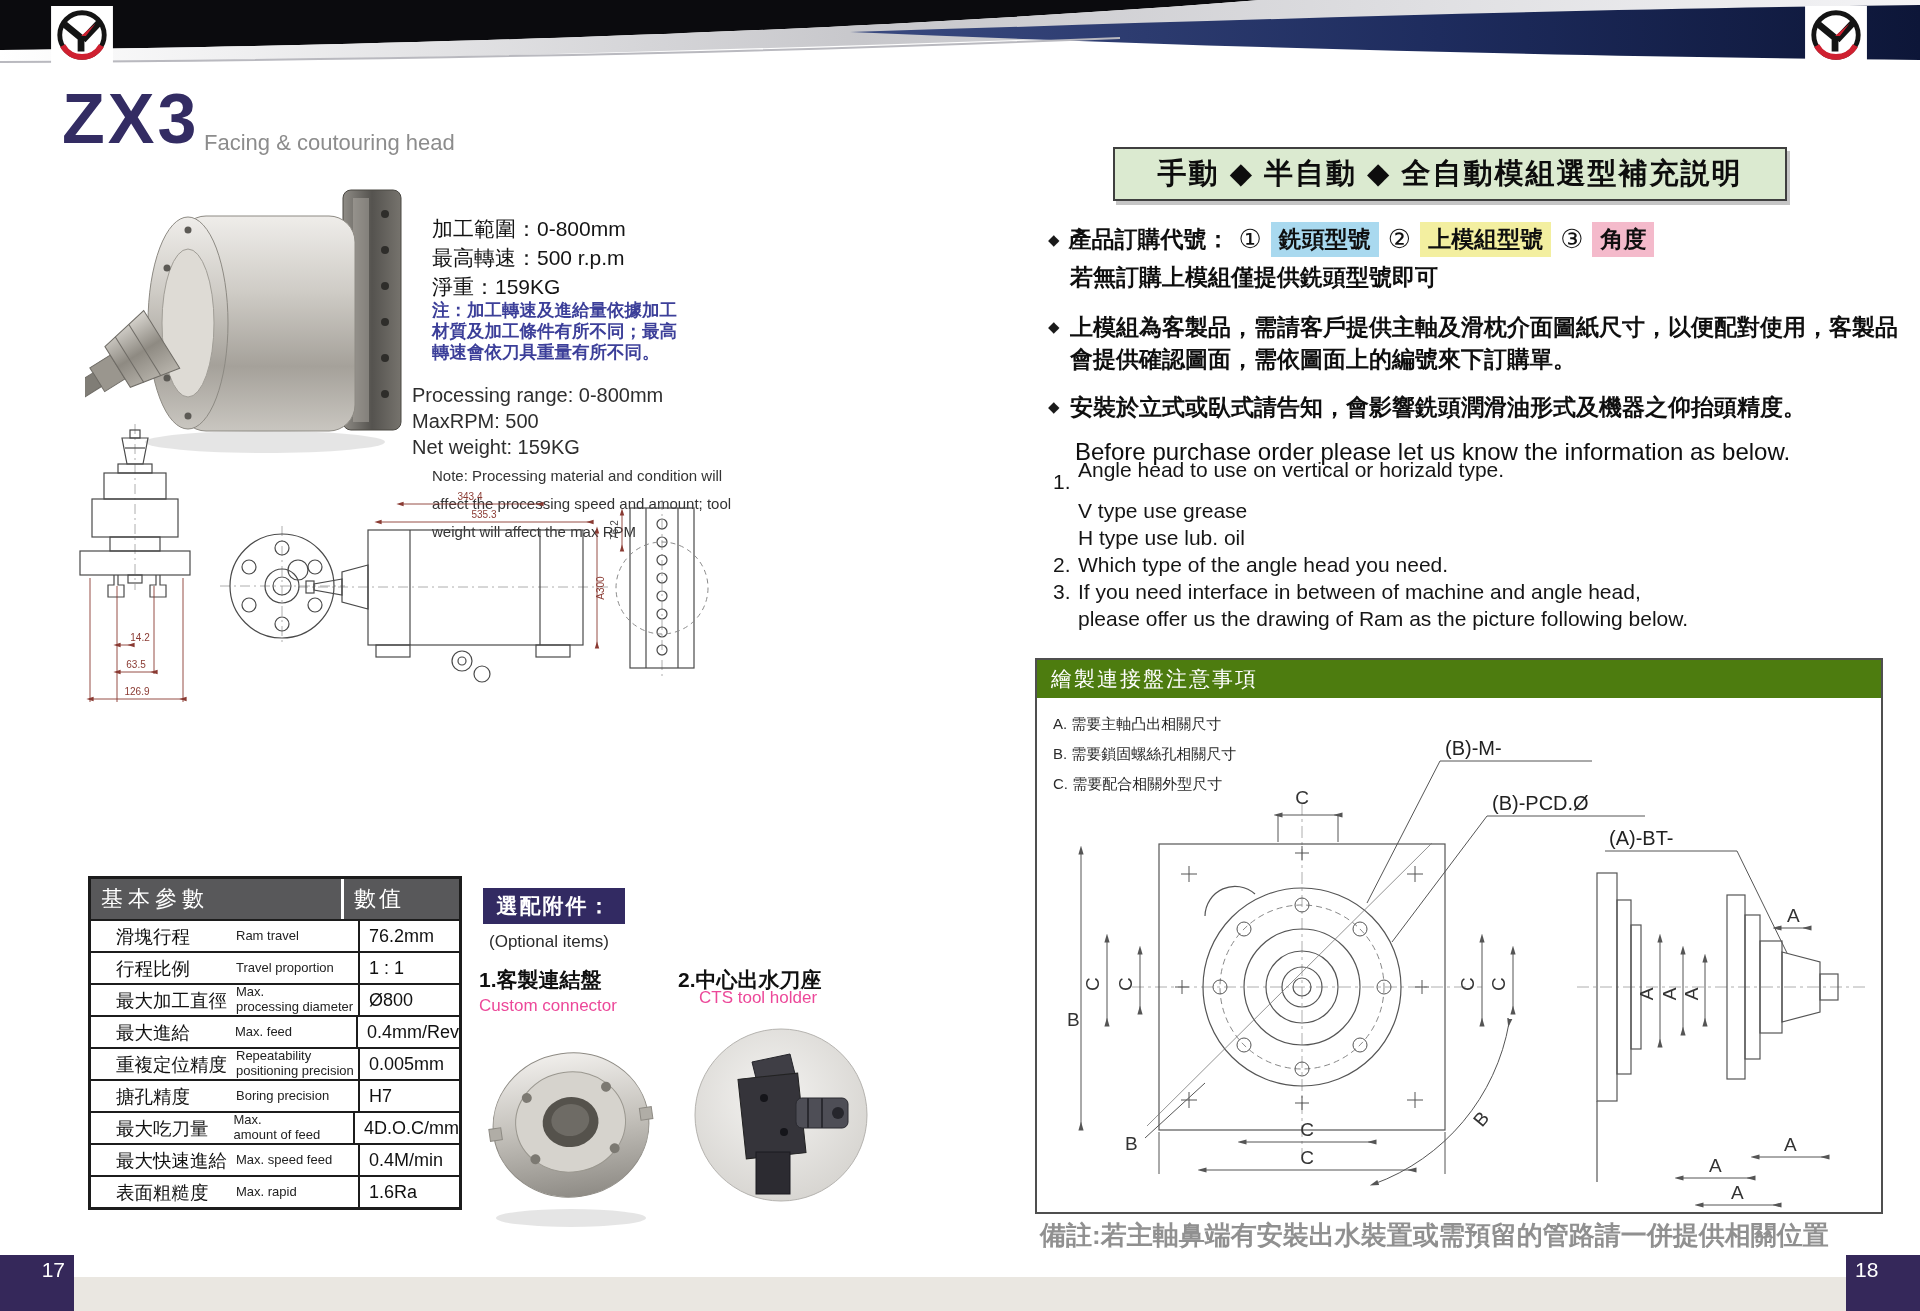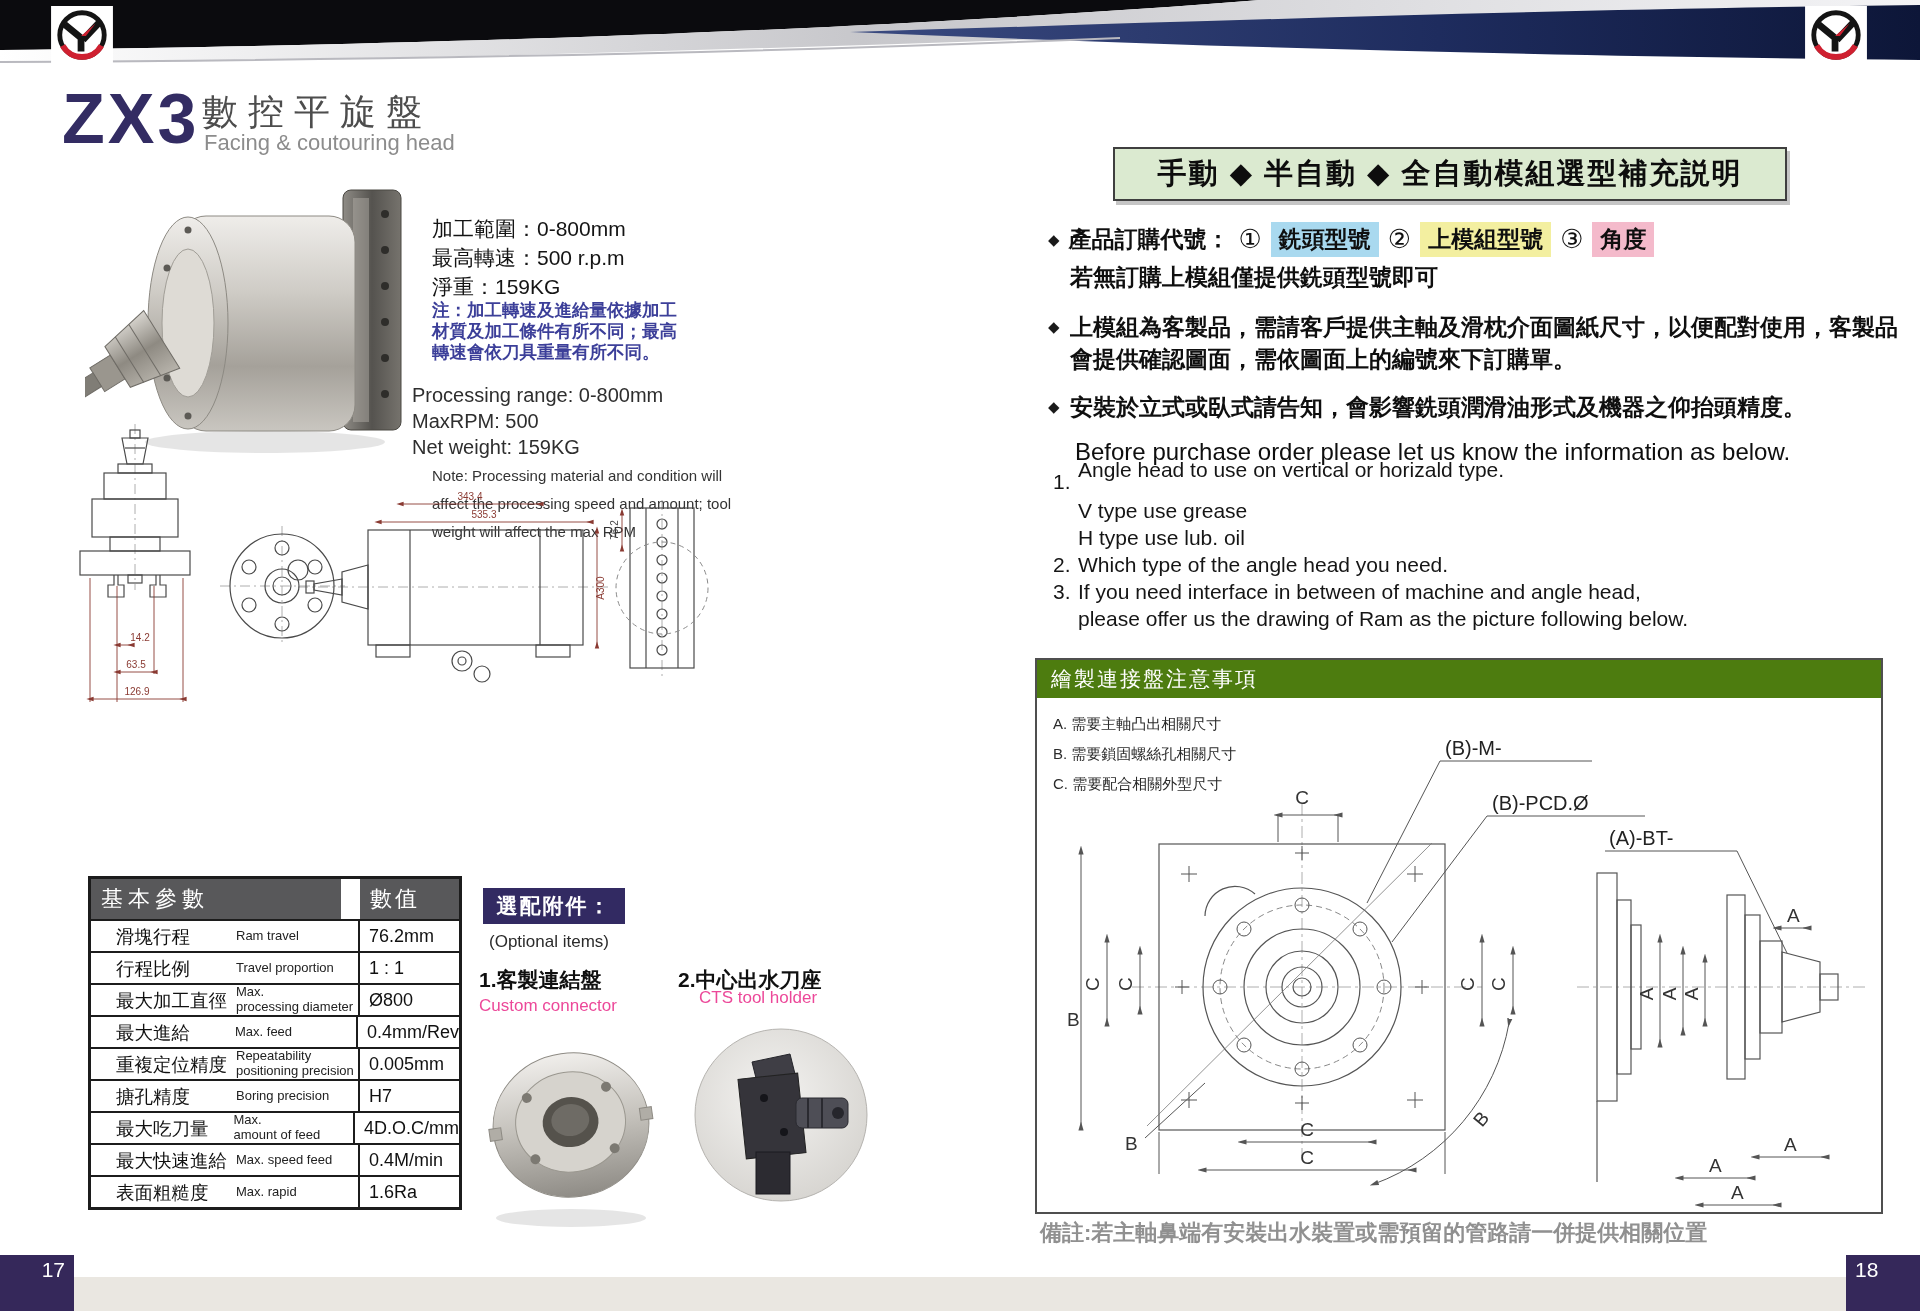--- a/index.html
+++ b/index.html
@@ -14,21 +14,21 @@
   .spec-zh div{font-size:21px;color:#141414;font-weight:500;line-height:29px;}
   .note-zh div{font-size:17.5px;color:#3c3f99;font-weight:700;line-height:21px;}
   .spec-en div{font-size:20px;color:#2e2e2e;line-height:26px;}
   .note-en div{font-size:15px;color:#333333;line-height:28px;}
   
   .spec-table{left:88px;top:876px;width:374px;height:334px;border:3px solid #1c1c1c;
               box-sizing:border-box;display:flex;flex-direction:column;background:#fff;}
   .spec-head{display:flex;height:40px;background:#ffffff;flex:none;}
   .spec-head .hcell{background:#58585a;color:#ffffff;display:flex;align-items:center;}
   .param-h{width:250px;padding-left:10px;font-size:22px;letter-spacing:5px;box-sizing:border-box;}
-  .value-h{flex:1;margin-left:19px;padding-left:10px;font-size:22px;letter-spacing:3px;}
+  .value-h{flex:1;margin-left:3px;padding-left:10px;font-size:22px;letter-spacing:3px;}
   .spec-row{display:flex;flex:1;border-top:2px solid #1c1c1c;align-items:center;padding-left:17px;}
   .cell-zh{width:128px;padding-left:8px;font-size:18.5px;color:#101010;font-weight:500;box-sizing:border-box;}
   .cell-en{width:122px;font-size:13px;color:#222;line-height:1.12;white-space:pre-line;}
   .cell-val{flex:1;border-left:2px solid #1c1c1c;align-self:stretch;display:flex;align-items:center;
             padding-left:9px;font-size:18px;font-weight:500;color:#101010;}
   
   .opt-box{left:483px;top:888px;width:142px;height:36px;background:#322a62;color:#fff;
            display:flex;align-items:center;justify-content:center;font-size:21px;font-weight:600;letter-spacing:2px;}
   .opt-en{font-size:17px;color:#2b2b2b;}
   .opt-item-zh{font-size:21px;font-weight:600;color:#101010;}
@@ -45,21 +45,21 @@
   .tag-yellow{background:#f3efa0;}
   .tag-pink{background:#f4bacb;}
   .b1row{display:flex;align-items:center;gap:9px;}
   .en-head{font-size:24px;color:#0e0e0e;}
   .en-item{font-size:21px;color:#151515;}
   
   .diag-box{left:1035px;top:658px;width:848px;height:556px;border:2px solid #4f4f4f;box-sizing:border-box;background:#fff;}
   .diag-head{position:absolute;left:0;top:0;width:100%;height:38px;background:#4d7c0f;color:#ffffff;
              font-size:21px;letter-spacing:2px;line-height:38px;padding-left:14px;box-sizing:border-box;}
   .diag-note{position:absolute;left:16px;font-size:15px;color:#2b2b2b;}
-  .footnote{font-size:22px;color:#909090;font-weight:700;}
+  .footnote{font-size:26px;color:#909090;font-weight:700;}
   
   .foot-strip{left:0;top:1277px;width:1920px;height:34px;background:#eae7e1;}
   .page-box{top:1255px;width:74px;height:56px;background:#35285a;color:#fff;font-size:21px;}
   .page-box span{position:absolute;top:3px;}
   svg text{font-family:"Liberation Sans","DejaVu Sans",sans-serif;}
 </style>
 </head>
 <body>
 
 <div id="page">
@@ -95,21 +95,20 @@
   <svg class="abs" style="left:1804px;top:6px" width="64" height="58" viewBox="0 0 64 60">
     <rect x="0" y="0" width="64" height="60" fill="#ffffff"></rect>
     <circle cx="32" cy="30" r="23" fill="none" stroke="#141414" stroke-width="5"></circle>
     <path d="M12,41 A23,23 0 0 0 52,41" fill="none" stroke="#cf2030" stroke-width="6"></path>
     <path d="M14,19 L31,33 L31,47" stroke="#141414" stroke-width="7" fill="none"></path>
     <path d="M50,17 L33,35" stroke="#141414" stroke-width="7" fill="none"></path>
     <path d="M31,31 L46,18 L36,31 Z" fill="#cf2030"></path>
   </svg>
 
   <div class="abs model" style="left:62px;top:84px">ZX3</div>
-  <div class="abs title-zh" style="left:202px;top:88px">數控平旋盤</div>
   <div class="abs title-en" style="left:204px;top:130px">Facing &amp; coutouring head</div>
 
   <svg class="abs" style="left:85px;top:168px" width="340" height="290" viewBox="0 0 340 290">
     <defs>
       <linearGradient id="gBody" x1="0" y1="0" x2="0" y2="1">
         <stop offset="0" stop-color="#efedea"></stop>
           <stop offset="0.35" stop-color="#cfccc6"></stop>
         <stop offset="0.7" stop-color="#a5a19a"></stop>
           <stop offset="1" stop-color="#c9c6c0"></stop>
       </linearGradient>

